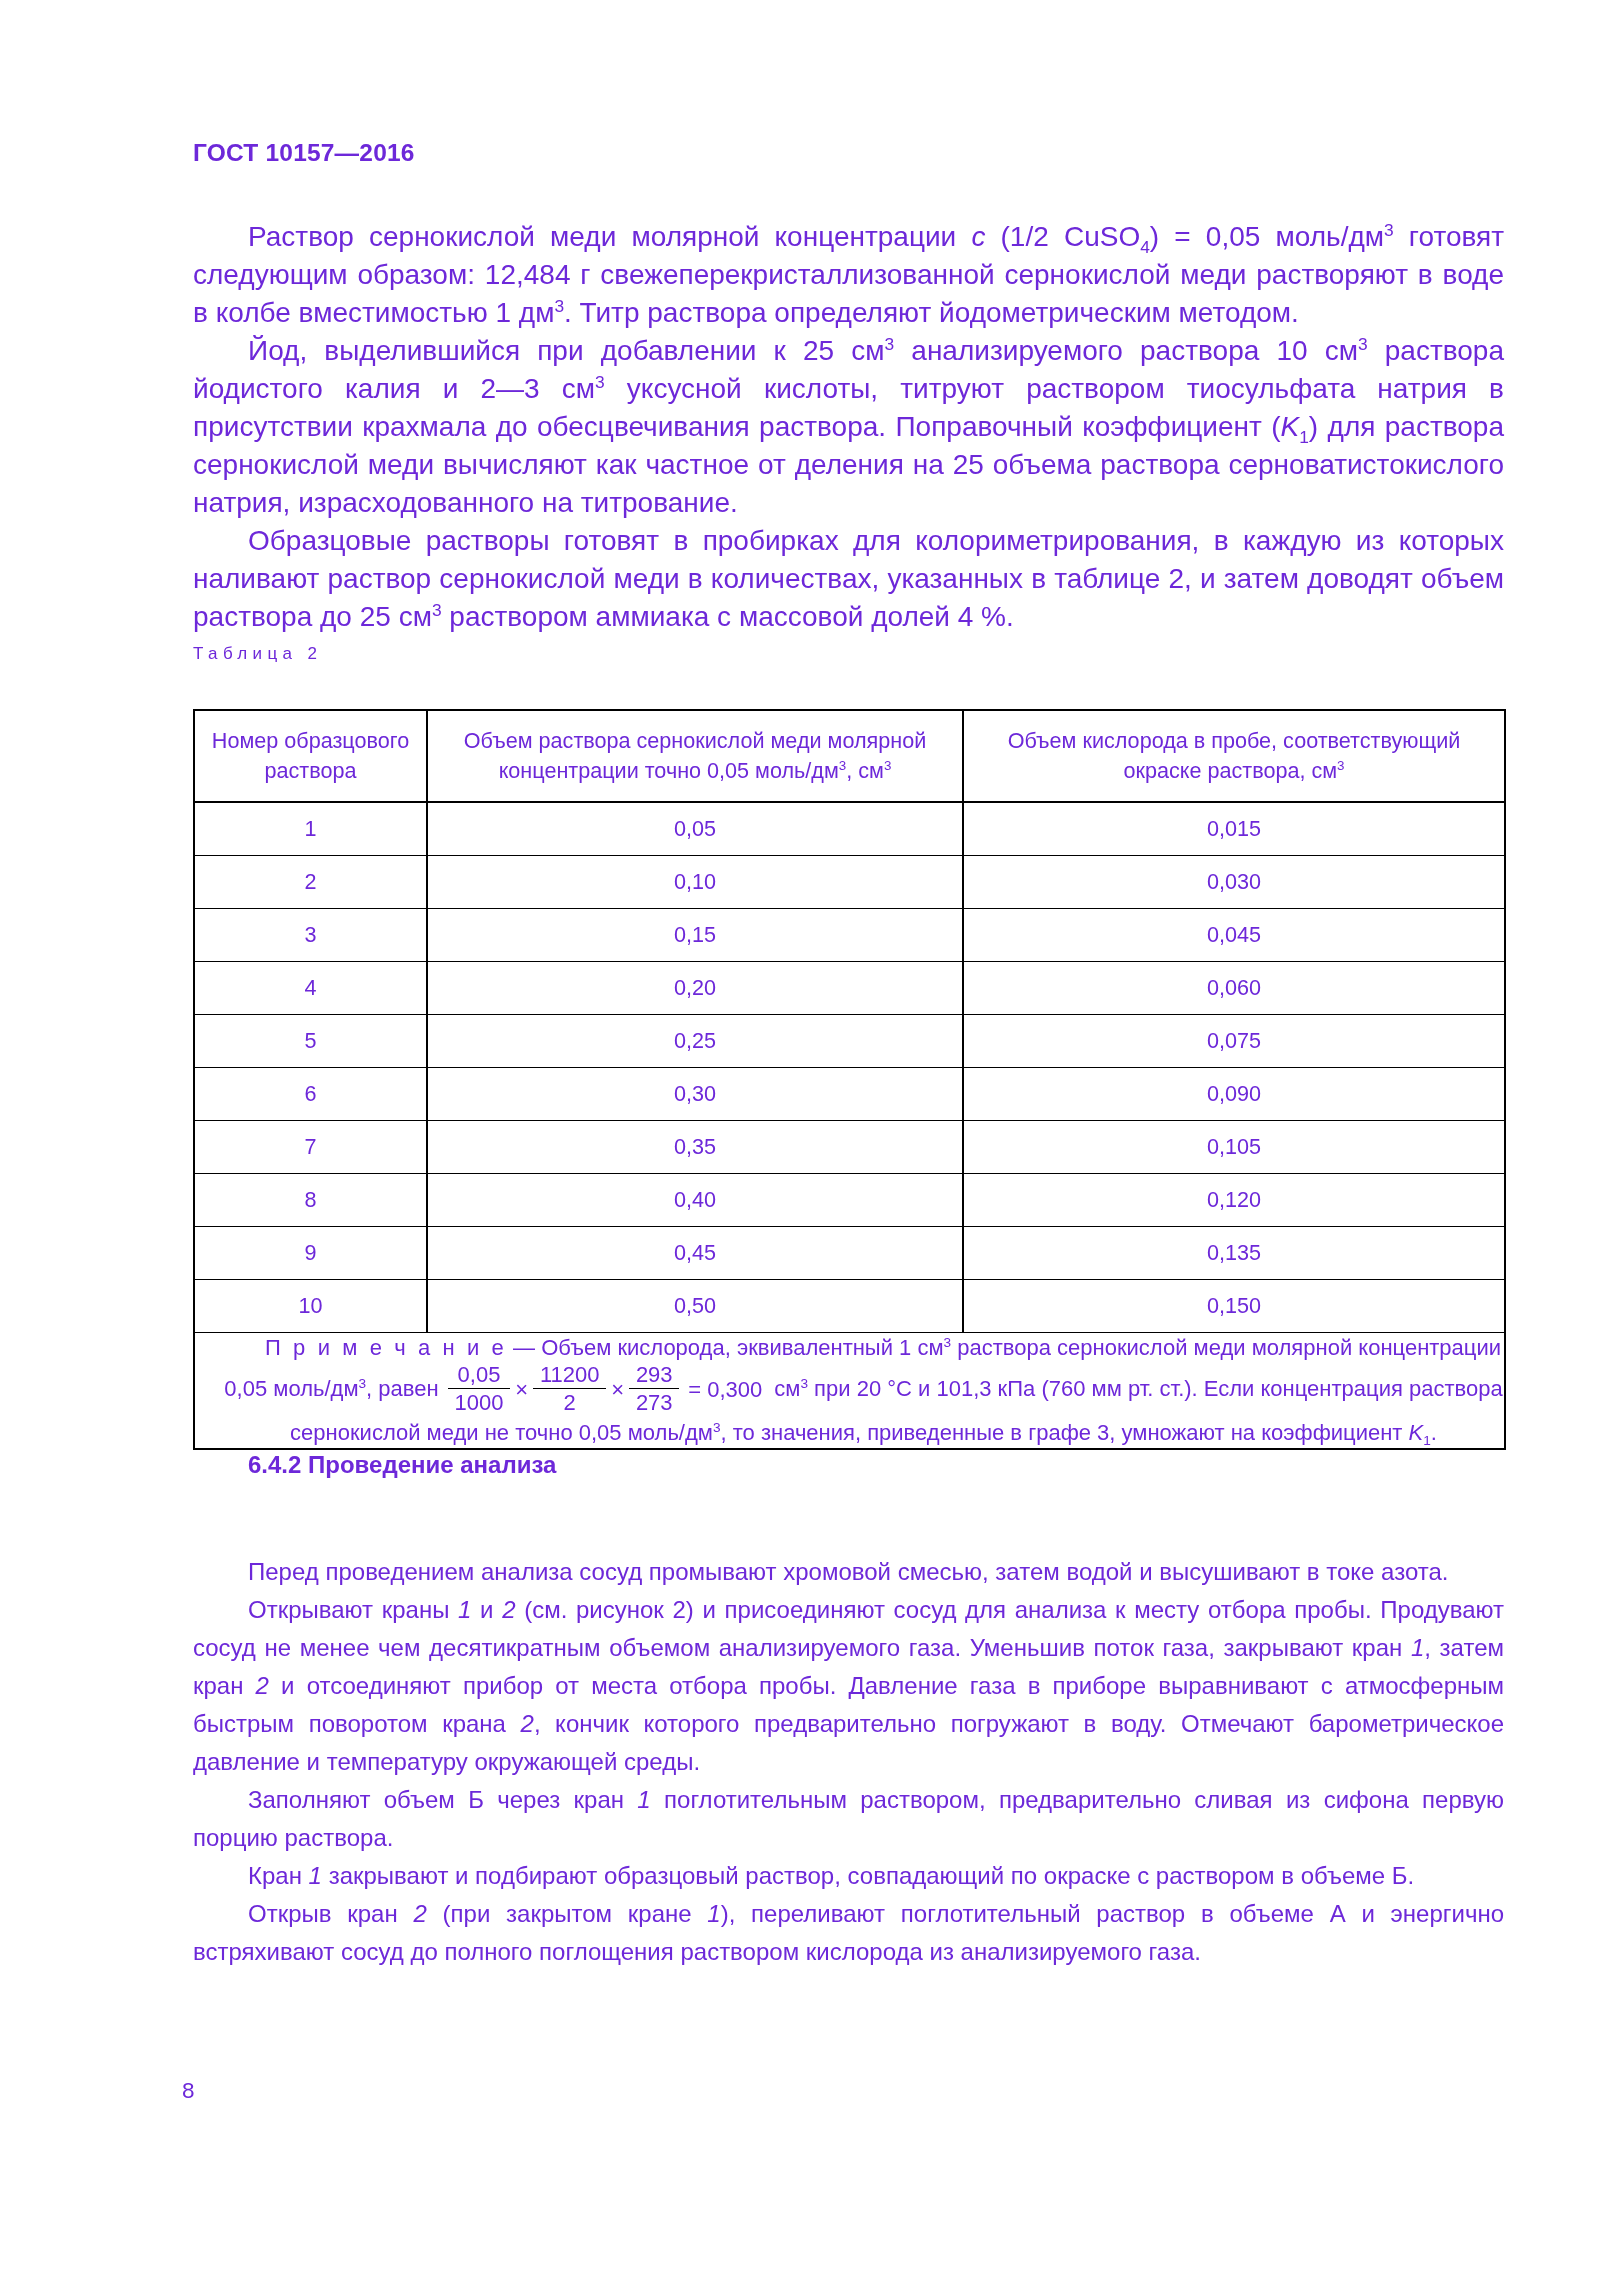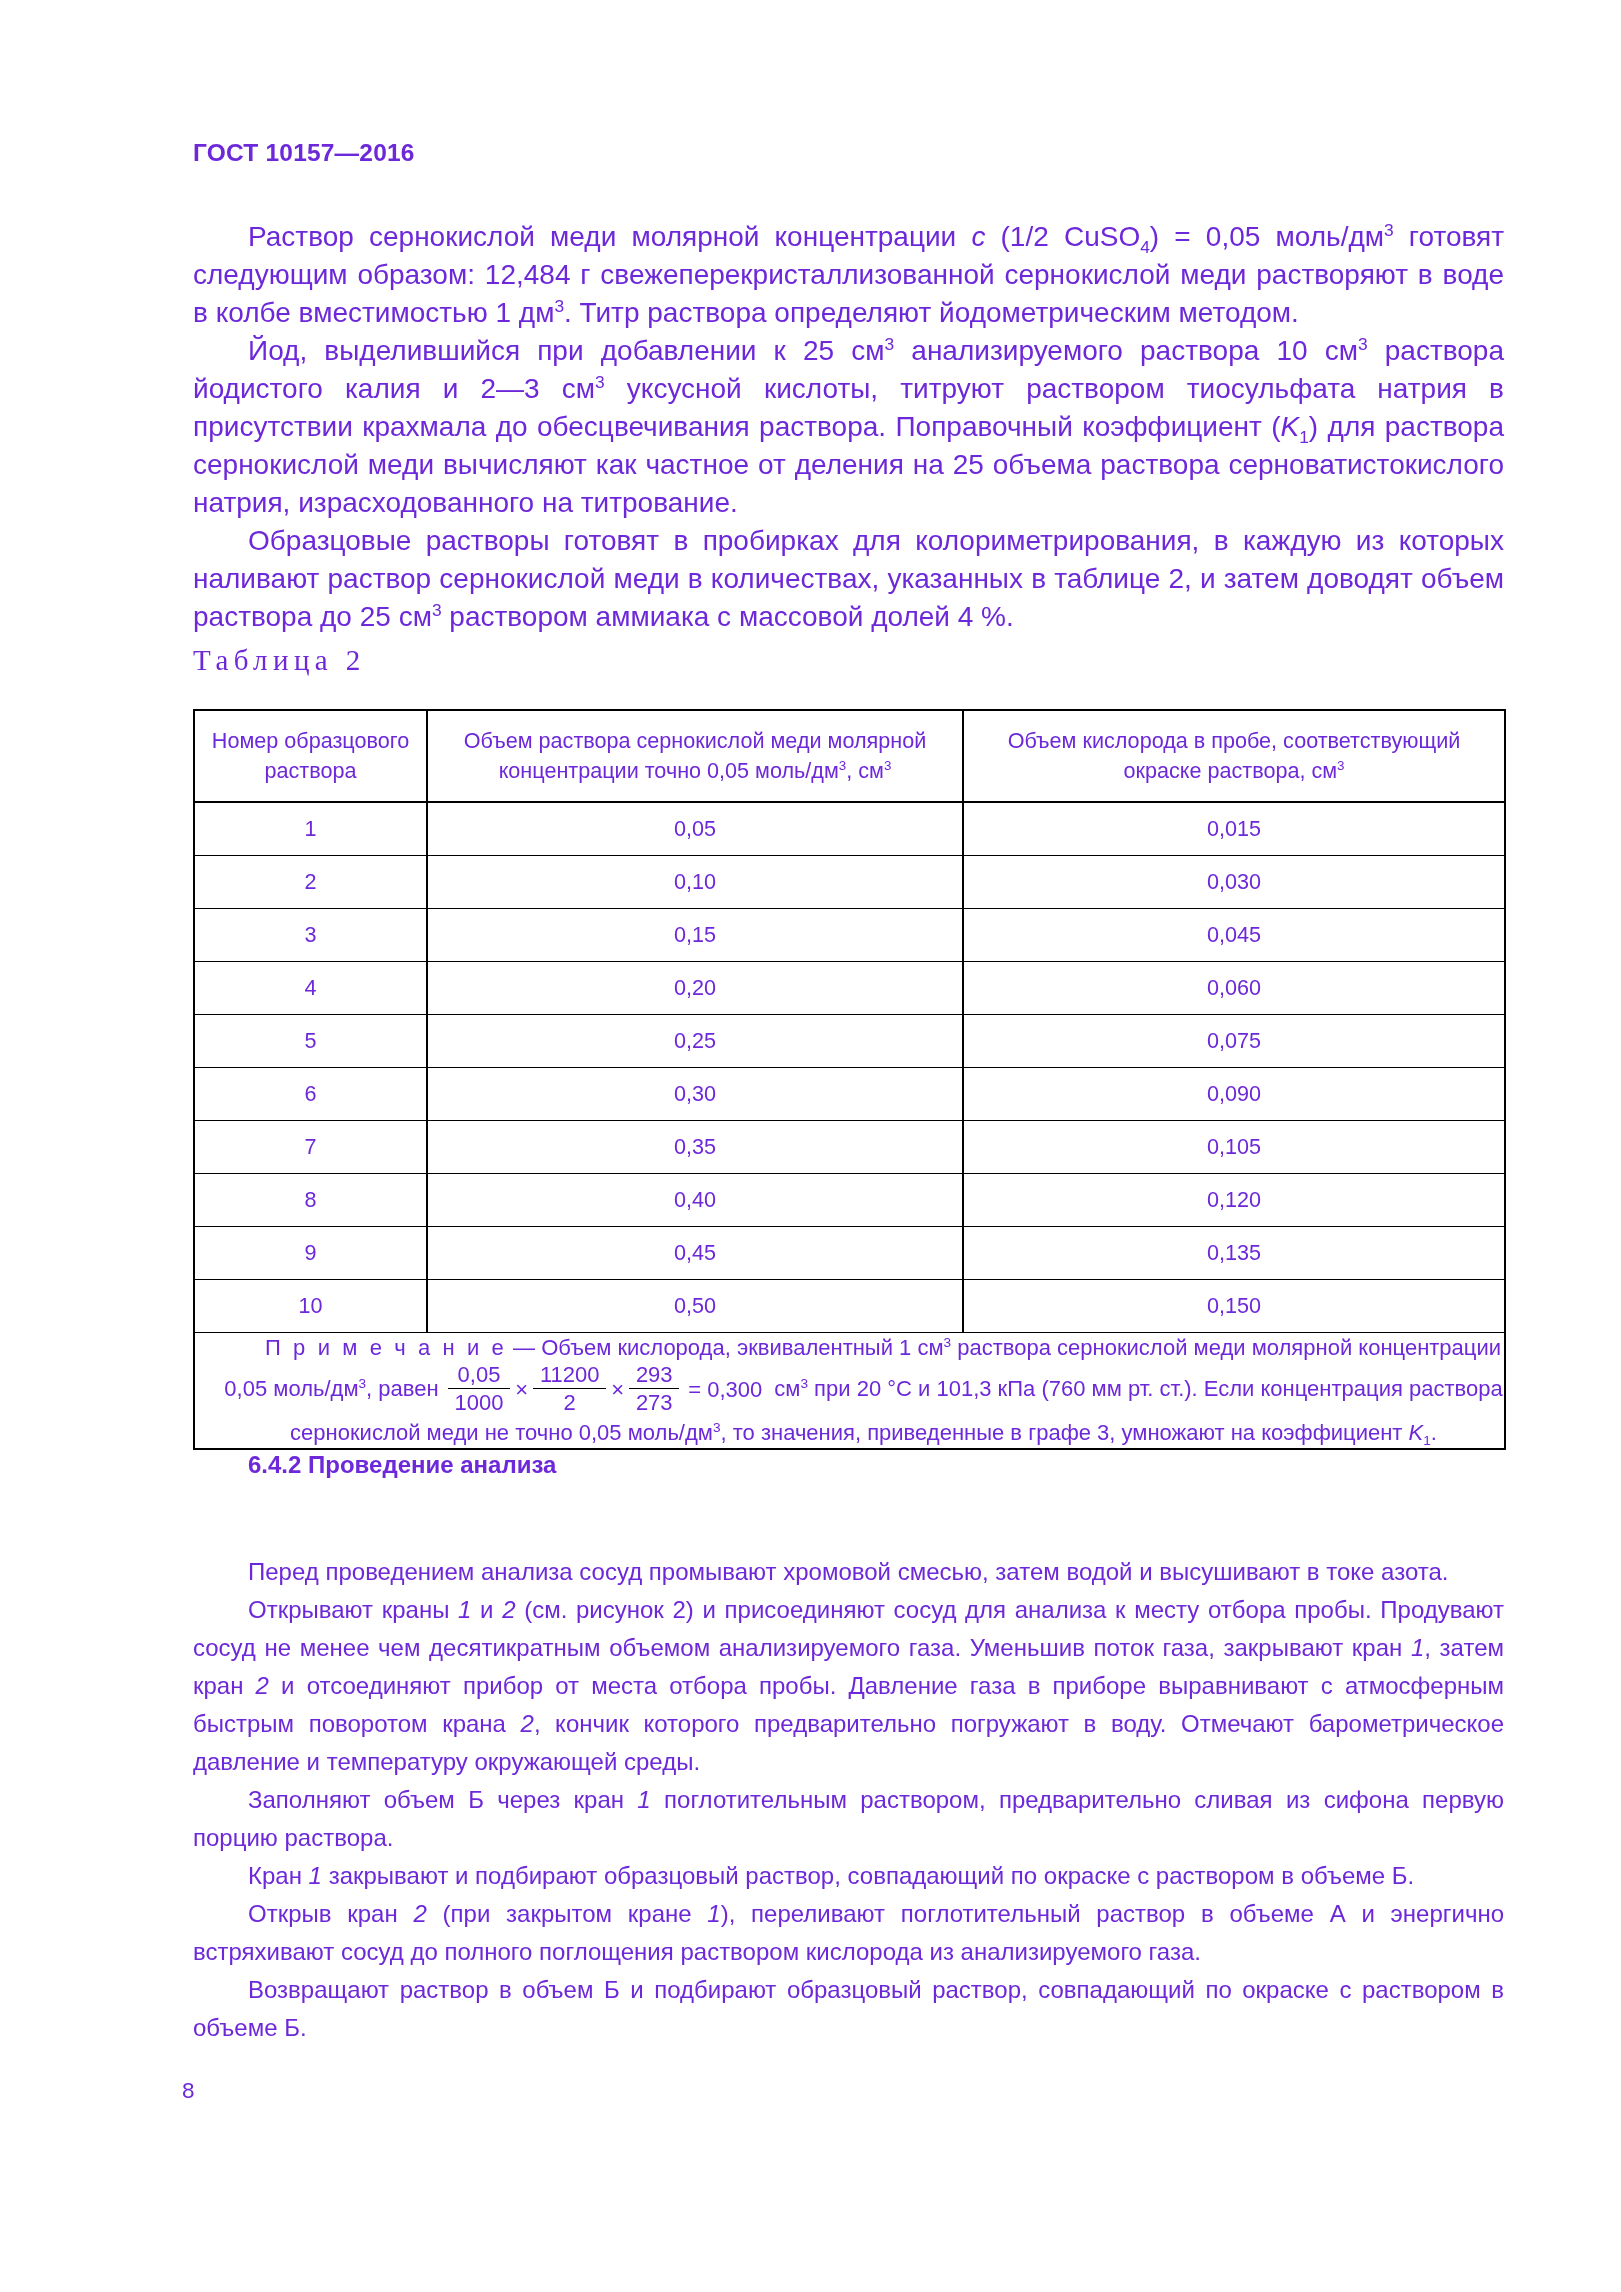--- a/index.html
+++ b/index.html
@@ -55,23 +55,22 @@
     vertical-align: sub;
     line-height: 0;
   }
   i.it { font-style: italic; }
 
   
   .table-caption {
     position: absolute;
     left: 193px;
     top: 644px;
-    font-size: 29px;
+    font-size: 17px;
     letter-spacing: 5.4px;
-    font-family: Liberation Serif, serif;
   }
 
   
   .tbl-wrap {
     position: absolute;
     left: 193px;
     top: 709px;
     width: 1456px;
   }
   table.t2 {
@@ -274,19 +273,18 @@
     <p class="para">Перед проведением анализа сосуд промывают хромовой смесью, затем водой и высушивают в токе азота.</p>
 
     <p class="para"><span>Открывают краны </span><i class="it">1</i><span> и </span><i class="it">2</i><span> (см. рисунок 2) и присоединяют сосуд для анализа к месту отбора пробы. Продувают сосуд не менее чем десятикратным объемом анализируемого газа. Уменьшив поток газа, закрывают кран </span><i class="it">1</i><span>, затем кран </span><i class="it">2</i><span> и отсоединяют прибор от места отбора пробы. Давление газа в приборе выравнивают с атмосферным быстрым поворотом крана </span><i class="it">2</i><span>, кончик которого предварительно погружают в воду. Отмечают барометрическое давление и температуру окружающей среды.</span></p>
 
     <p class="para"><span>Заполняют объем Б через кран </span><i class="it">1</i><span> поглотительным раствором, предварительно сливая из сифона первую порцию раствора.</span></p>
 
     <p class="para"><span>Кран </span><i class="it">1</i><span> закрывают и подбирают образцовый раствор, совпадающий по окраске с раствором в объеме Б.</span></p>
 
     <p class="para"><span>Открыв кран </span><i class="it">2</i><span> (при закрытом кране </span><i class="it">1</i><span>), переливают поглотительный раствор в объеме А и энергично встряхивают сосуд до полного поглощения раствором кислорода из анализируемого газа.</span></p>
 
-    <p class="para">Возвращают раствор в объем Б и подбирают образцовый раствор, совпадающий по окраске с раствором в объеме Б.</p>
   </div>
 
   <div class="page-num">8</div>
 
 </div>
 
 
 </body></html>

